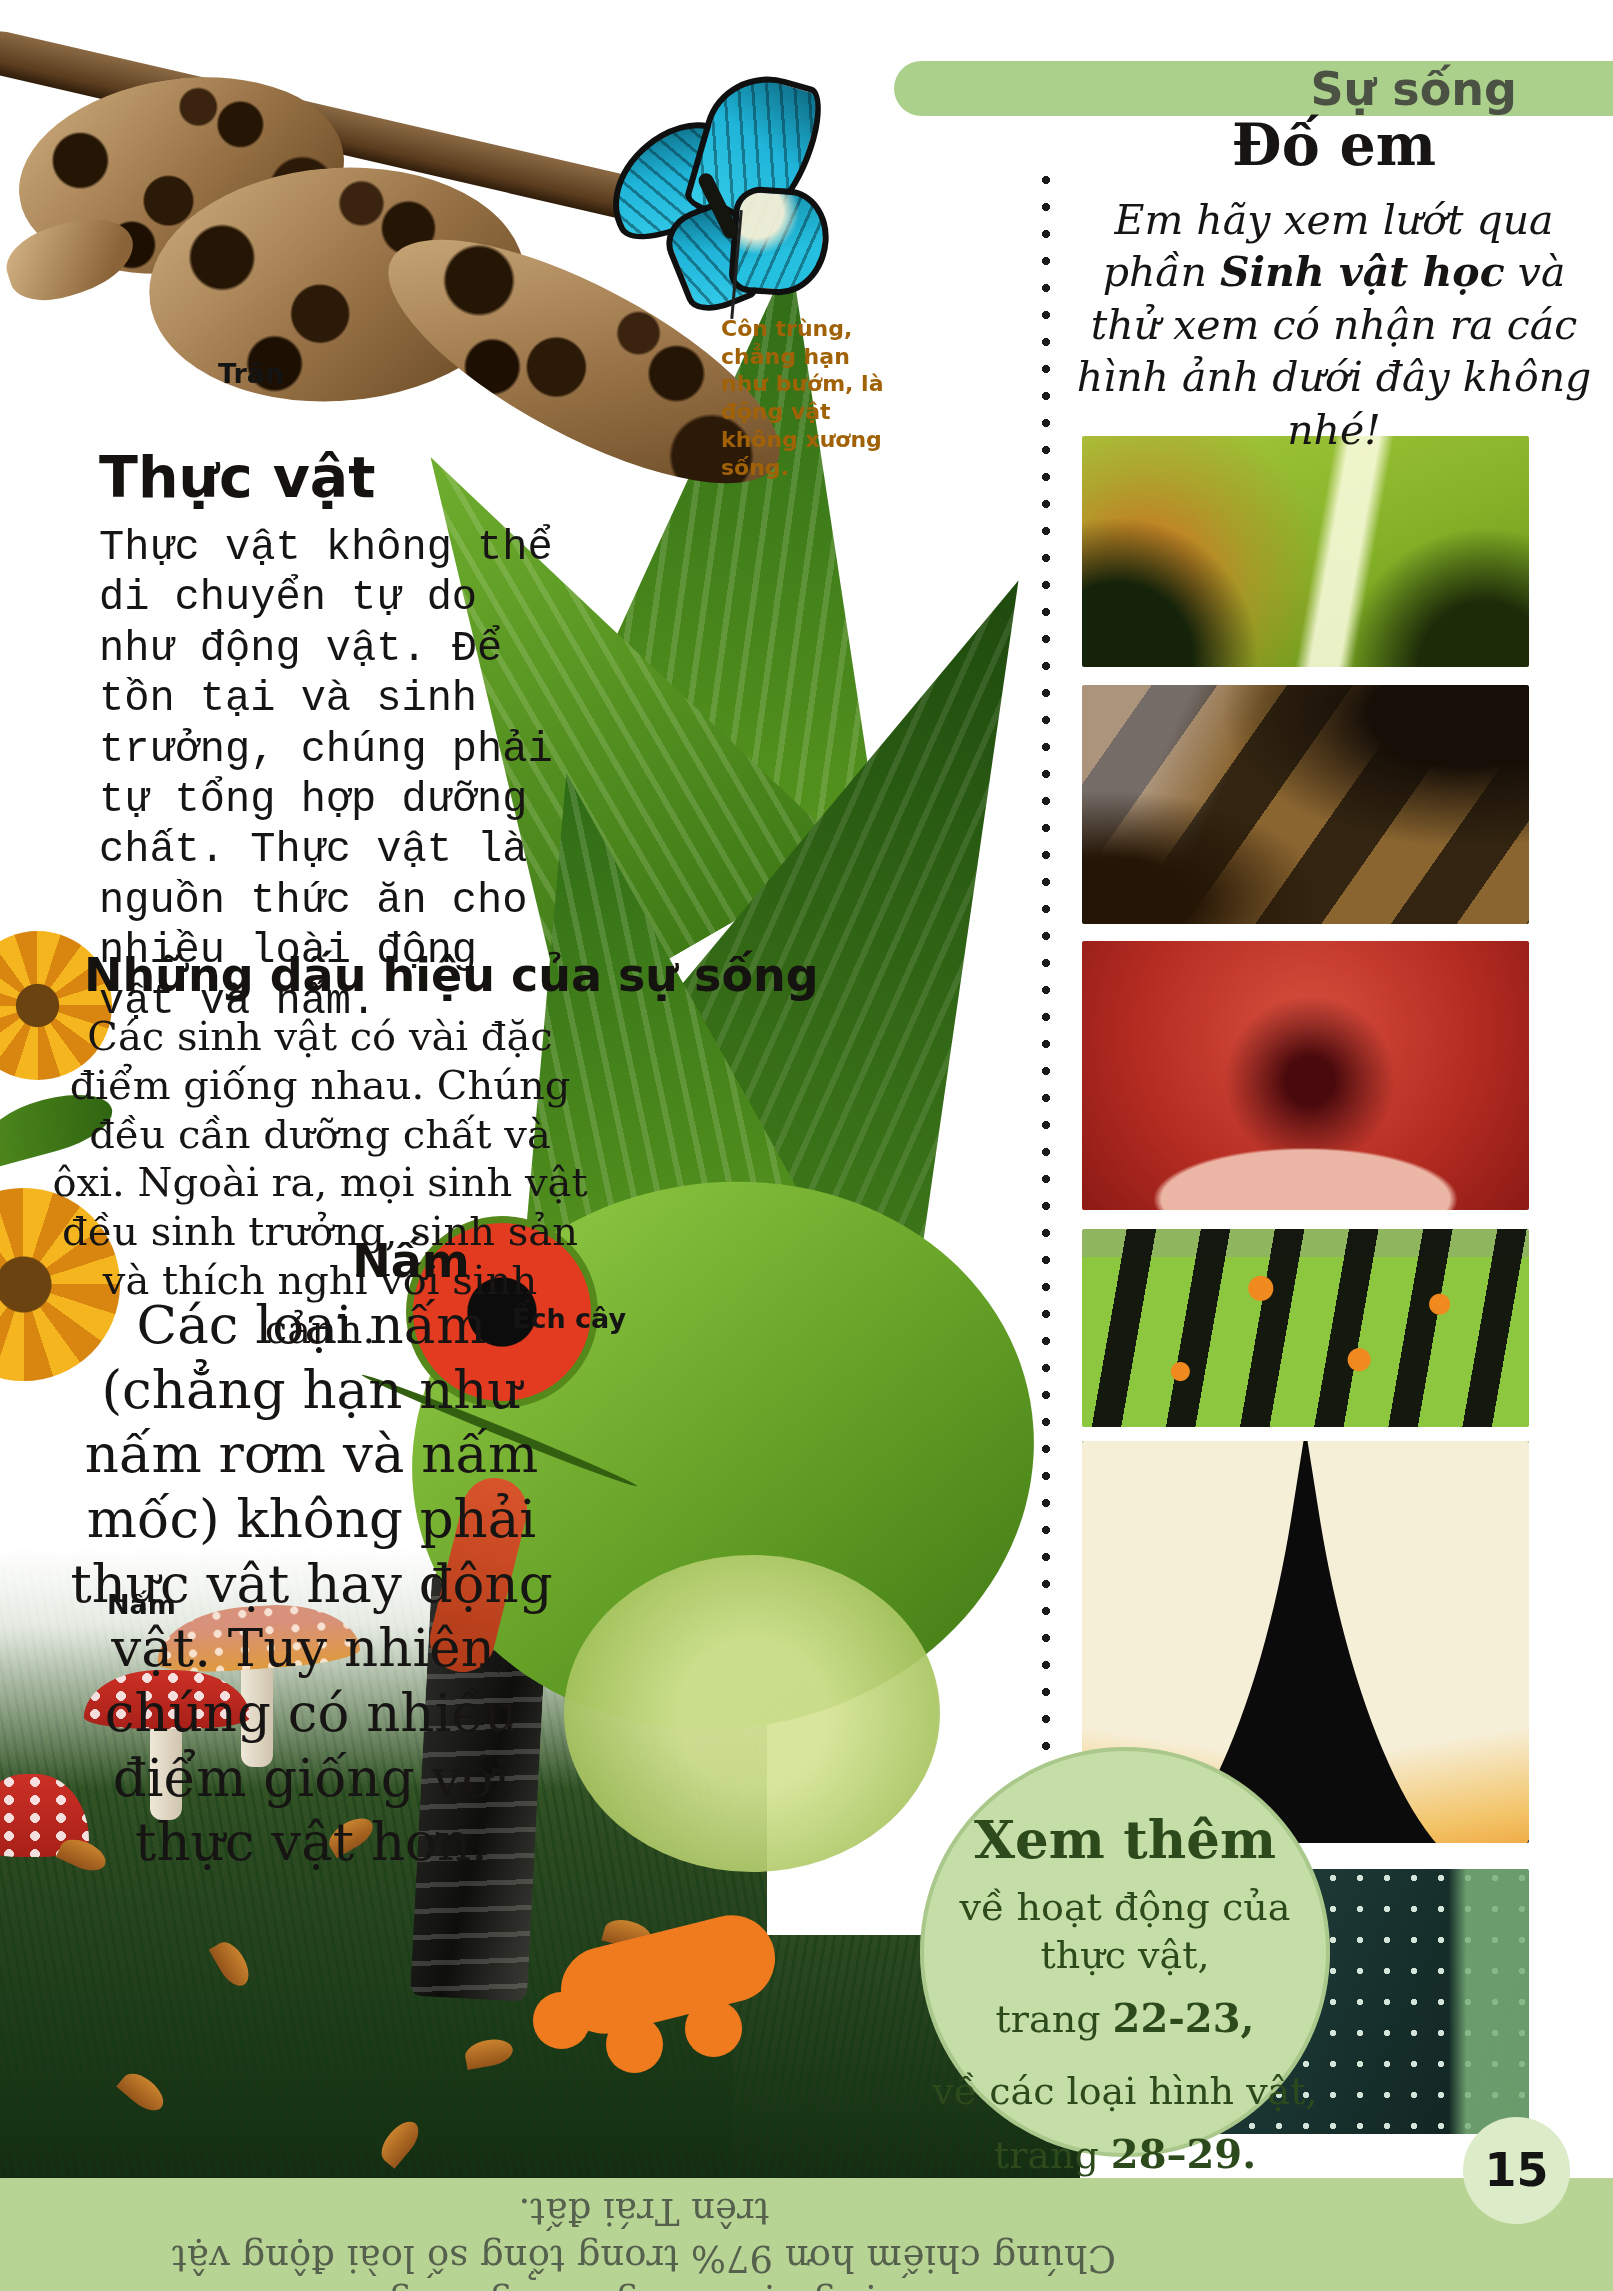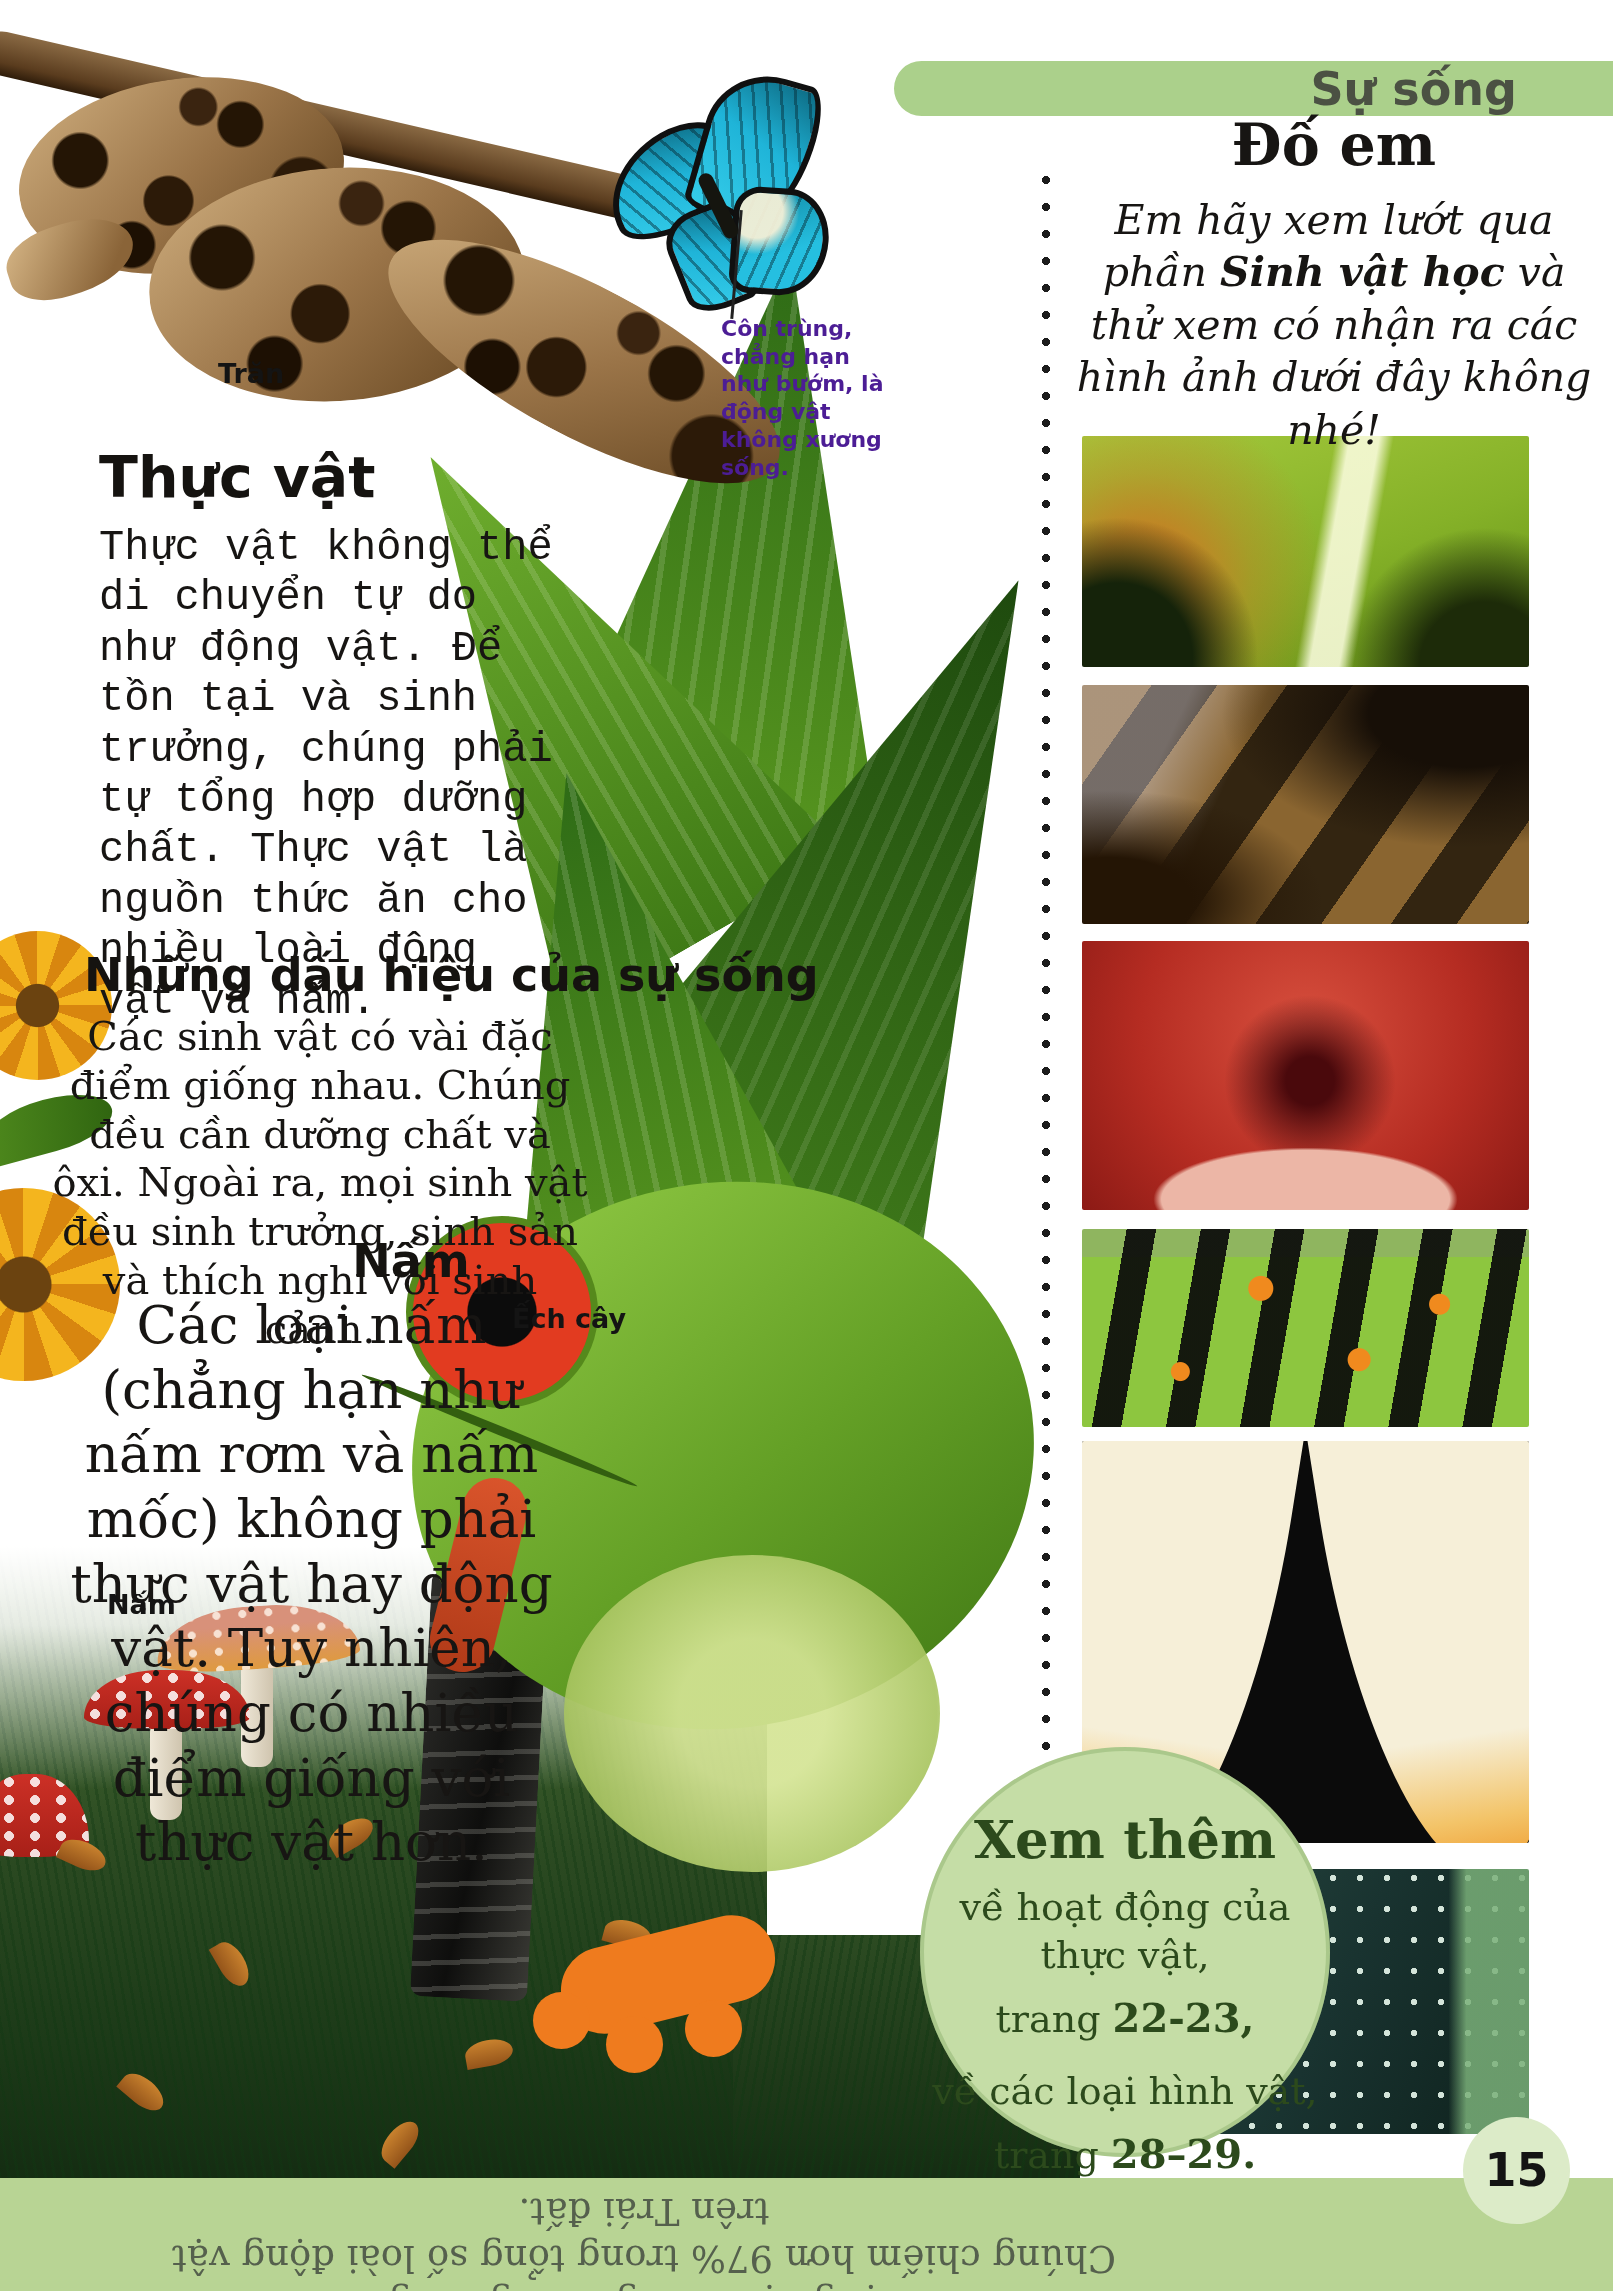--- a/index.html
+++ b/index.html
@@ -101,21 +101,21 @@
       repeating-linear-gradient(110deg,rgba(5,40,50,.45) 0 3px,transparent 3px 14px),
       linear-gradient(160deg,#128aa4,#25bfe0 60%);}
   .wing.ll{left:57px;top:125px;width:73px;height:91px;transform:rotate(-14deg);
     border-radius:55% 45% 40% 60%/40% 60% 72% 28%;}
   .bf-body{position:absolute;left:102px;top:91px;width:15px;height:71px;border-radius:8px;
     background:#15150f;transform:rotate(-18deg);}
   .bf-line{position:absolute;left:735px;top:210px;width:3px;height:109px;background:#222;
     transform:rotate(5deg);z-index:3;}
   .bf-caption{position:absolute;left:721px;top:315px;width:178px;z-index:5;
     font-family:"DejaVu Sans","Liberation Sans",sans-serif;font-weight:bold;
-    font-size:22px;line-height:1.26;color:#4c1d95;}
+    font-size:22px;line-height:1.26;color:#a16207;}
 
   
   .fern{position:absolute;left:391px;top:252px;width:658px;height:1069px;z-index:1;}
   .frond{position:absolute;clip-path:polygon(50% 0,94% 100%,6% 100%);
     background:
       repeating-linear-gradient(90deg,rgba(255,255,240,.14) 0 6px,transparent 6px 24px),
       linear-gradient(#2e6b16,#58961f);}
   .frond.f1{left:149px;top:0;width:416px;height:614px;transform:rotate(8deg);}
   .frond.f2{left:-10px;top:168px;width:376px;height:554px;transform:rotate(-30deg);
     background:repeating-linear-gradient(90deg,rgba(255,255,240,.14) 0 6px,transparent 6px 24px),

